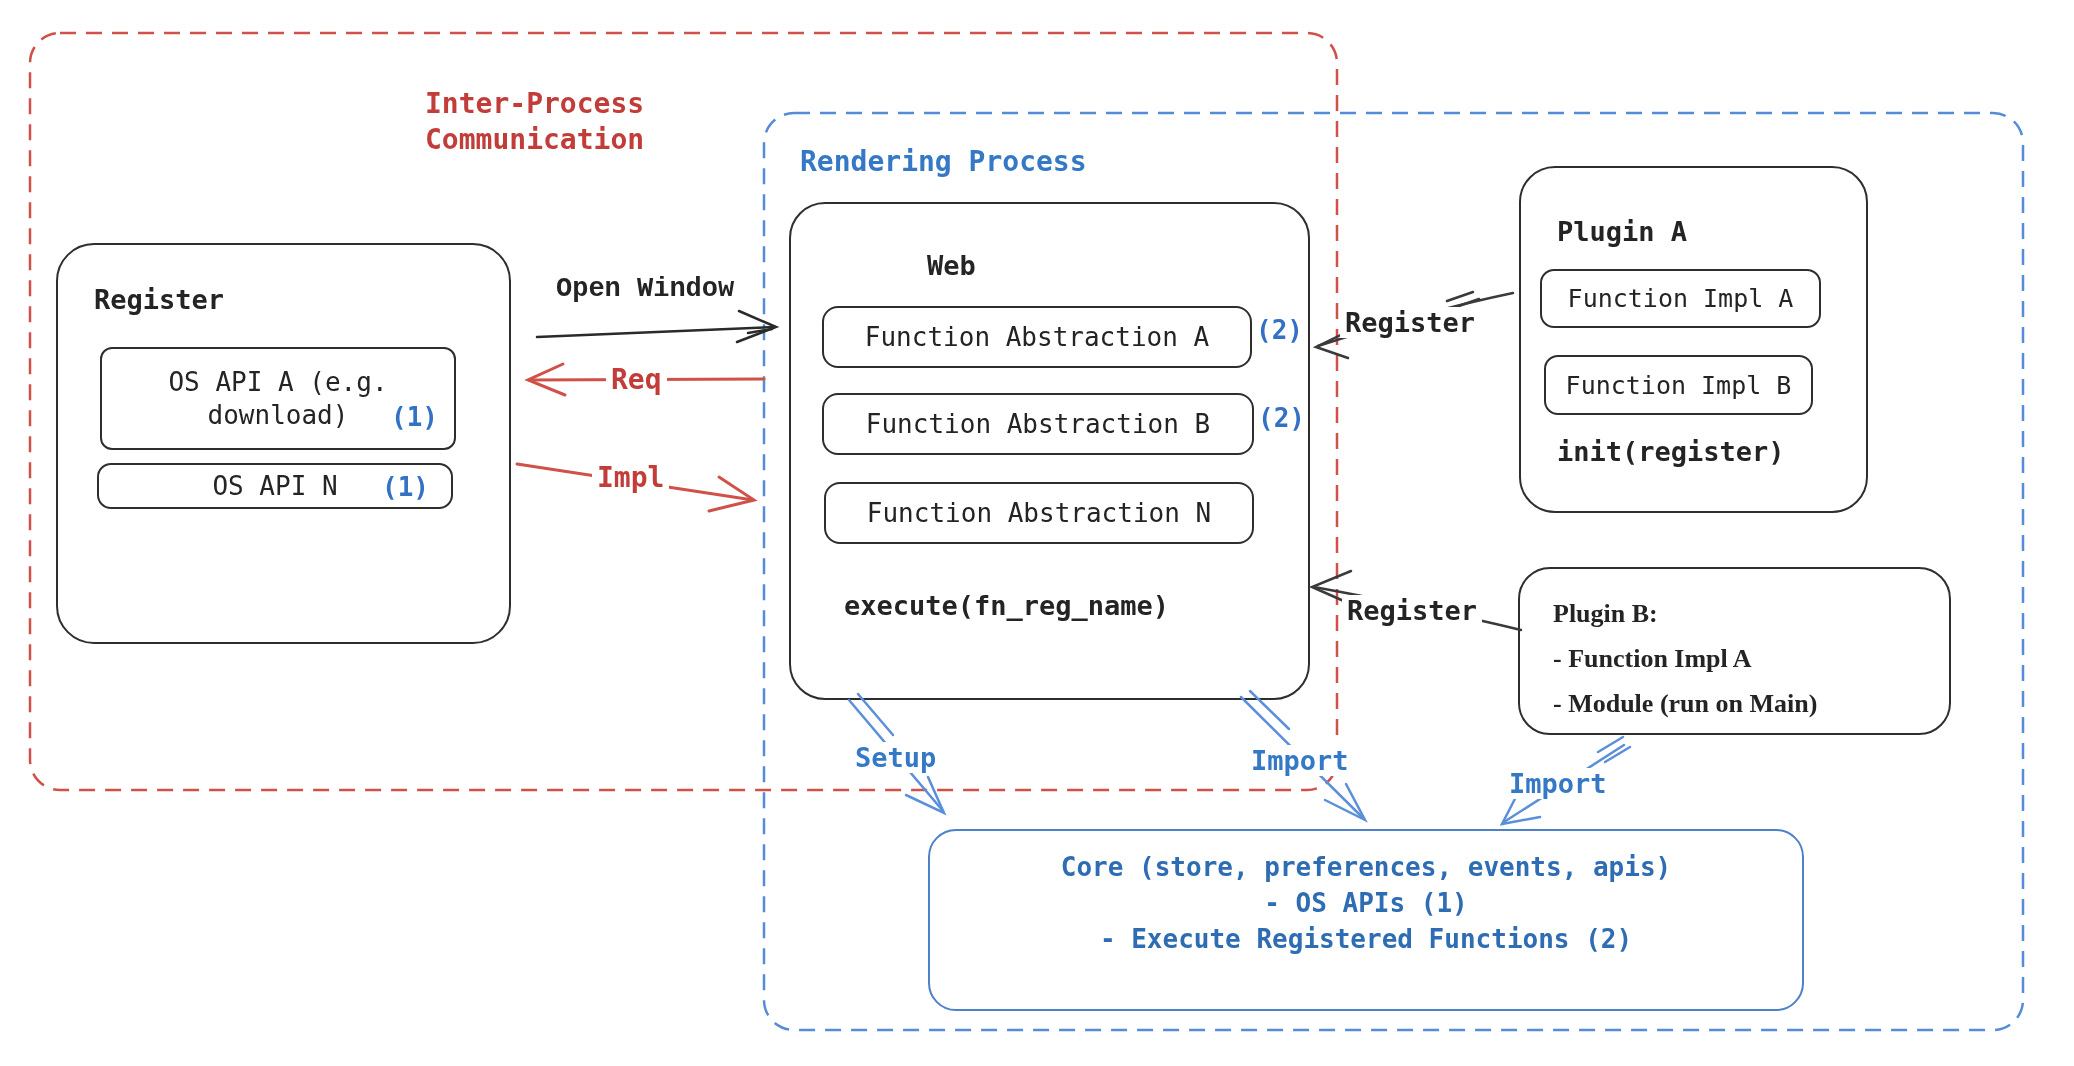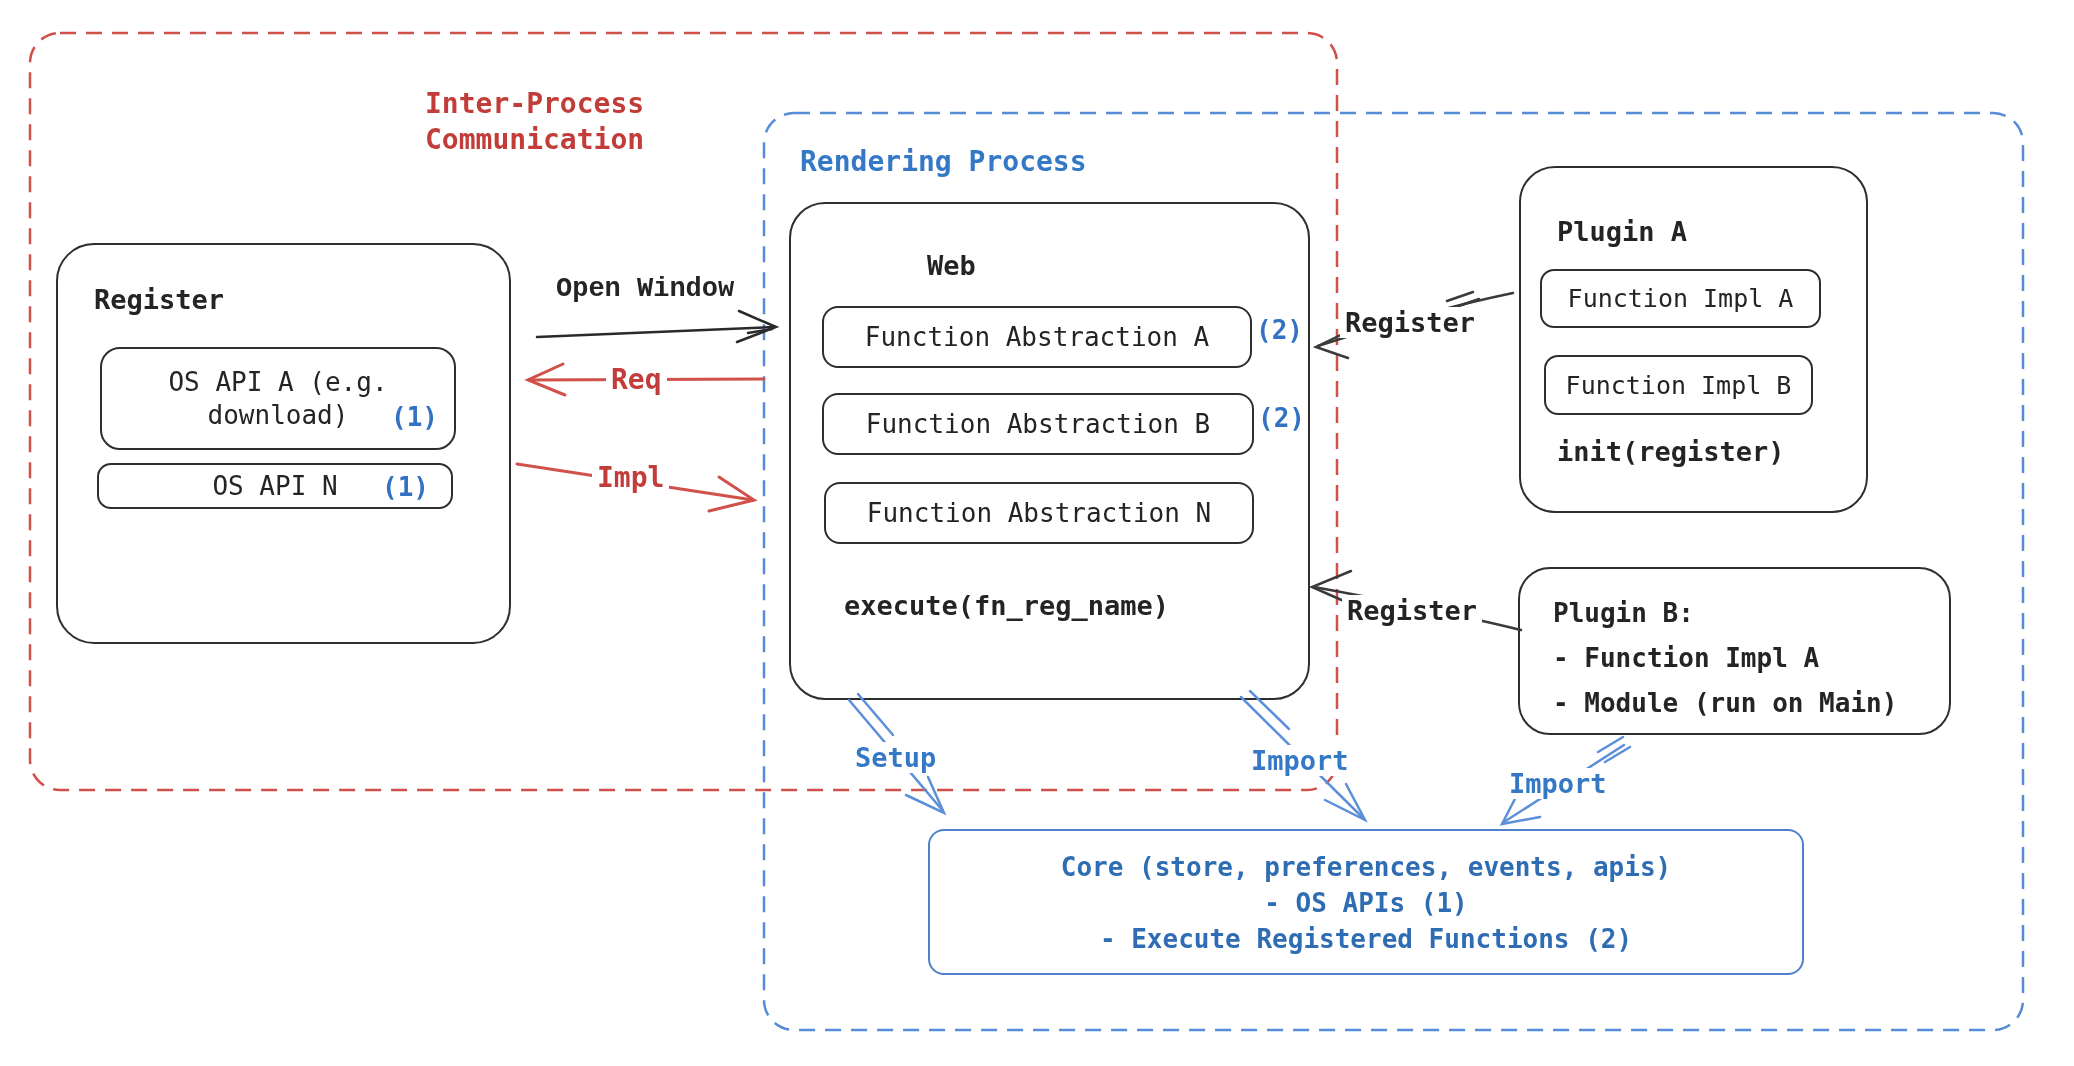--- a/index.html
+++ b/index.html
@@ -40,34 +40,34 @@
     position:absolute;background:#ffffff;padding:0 5px;white-space:nowrap;
     font-weight:600;
   }
   .alabel.black{font-size:27px;color:#242424;}
   .alabel.red{font-size:28px;color:#c23d39;font-weight:700;}
   .alabel.blue{font-size:27px;color:#3478c6;}
   svg.overlay{
     position:absolute;left:0;top:0;width:2074px;height:1066px;
     pointer-events:none;
   }
-  .lh45{line-height:45px;}
+  .lh45{line-height:45px;font-family:Liberation Serif, serif;}
   .coretext{
     font-size:26px;font-weight:600;color:#2e6cb3;
     line-height:36px;text-align:center;white-space:pre-line;
   }
 </style>
 </head>
 <body>
 
 <div class="canvas">
 
   <div class="box" style="left:56px;top:243px;width:455px;height:401px;border-radius:38px;">
     <div class="abs title" style="left:36px;top:39px;">Register</div>
-    <div class="innerbox" style="left:42px;top:102px;width:356px;height:103px;border-radius:20px;">
+    <div class="innerbox" style="left:42px;top:102px;width:356px;height:103px;border-radius:12px;">
       <span class="itemtext multiline" style="line-height:33px;">OS API A (e.g.
 download)</span>
       <span class="badge abs" style="right:16px;top:53px;">(1)</span>
     </div>
     <div class="innerbox" style="left:39px;top:218px;width:356px;height:46px;border-radius:14px;">
       <span class="itemtext">OS API N</span>
       <span class="badge abs" style="right:22px;top:7px;">(1)</span>
     </div>
   </div>
 
@@ -97,21 +97,21 @@
     </div>
     <div class="abs footer-code" style="left:36px;top:268px;">init(register)</div>
   </div>
 
   <div class="box" style="left:1518px;top:567px;width:433px;height:168px;border-radius:32px;">
     <div class="abs itemtext multiline lh45" style="left:33px;top:22px;font-size:26px;font-weight:600;">Plugin B:
 - Function Impl A
 - Module (run on Main)</div>
   </div>
 
-  <div class="box" style="left:928px;top:829px;width:876px;height:146px;border-radius:16px;border-color:#4d82c8;">
+  <div class="box" style="left:928px;top:829px;width:876px;height:182px;border-radius:28px;border-color:#4d82c8;">
     <div class="abs coretext" style="left:0;top:18px;width:100%;">Core (store, preferences, events, apis)
 - OS APIs (1)
 - Execute Registered Functions (2)</div>
   </div>
 
   <svg class="overlay" viewBox="0 0 2074 1066" fill="none">
 
     <rect x="30" y="33" width="1307" height="757" rx="30" stroke="#d0504a" stroke-width="2.5" stroke-dasharray="16 10"></rect>
     <rect x="764" y="113" width="1259" height="917" rx="30" stroke="#568cd7" stroke-width="2.5" stroke-dasharray="16 10"></rect>
 

